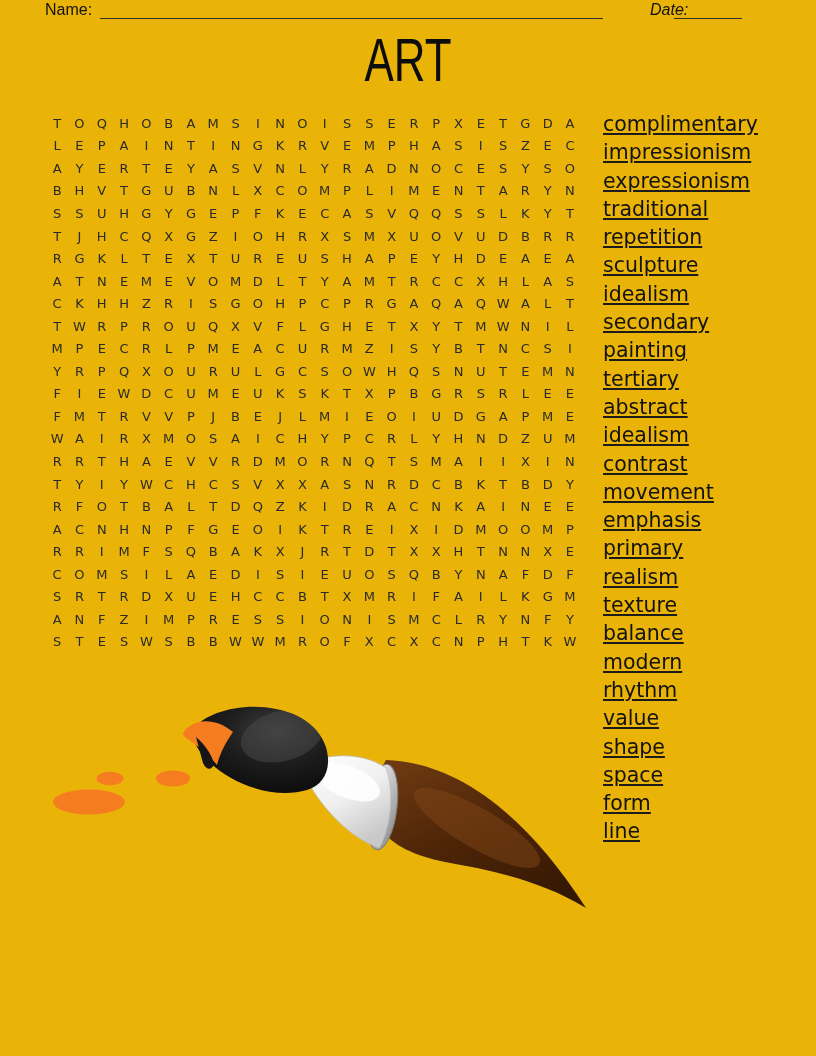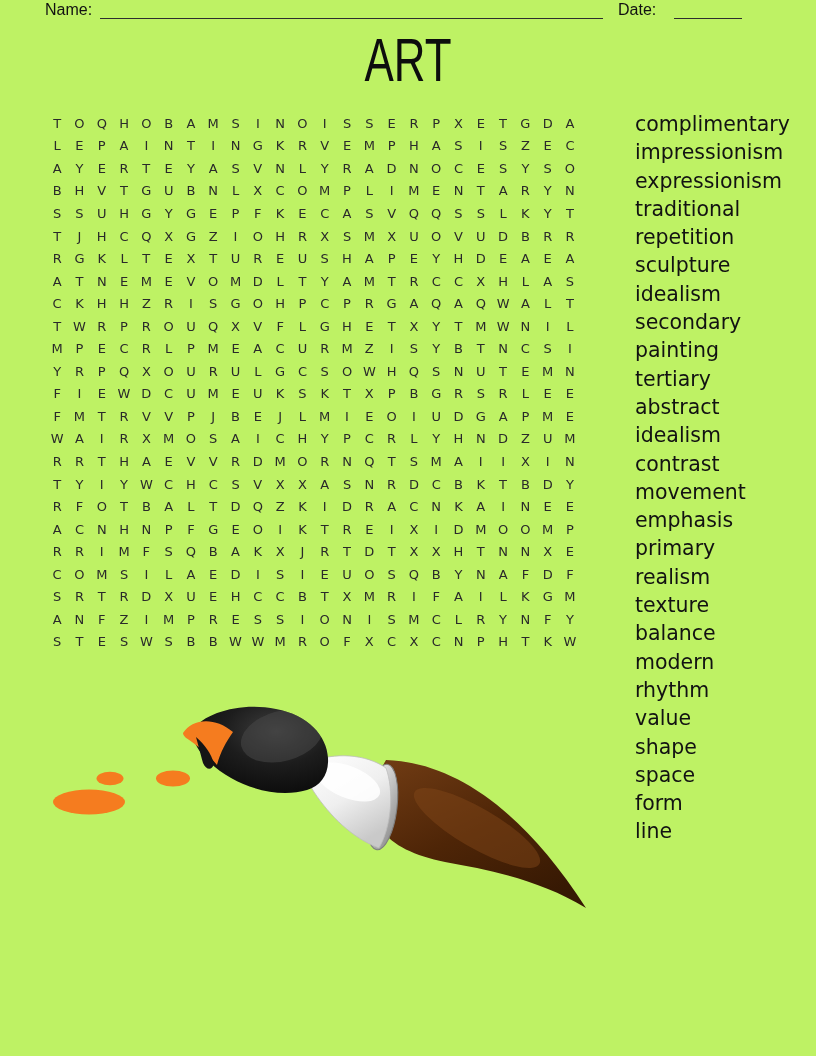--- a/index.html
+++ b/index.html
@@ -1,40 +1,40 @@
 <!DOCTYPE html>
 <html><head>
 <meta charset="utf-8">
 <style>
   html,body{margin:0;padding:0;background:#ffffff;}
-  .page{position:relative;width:816px;height:1056px;background:#bef264;overflow:hidden;
+  .page{position:relative;width:816px;height:1056px;background:#eab308;overflow:hidden;
         font-family:"DejaVu Sans",sans-serif;color:#1c1c1c;}
 
   
   .hdr-label{position:absolute;top:1px;font-family:"Liberation Sans",sans-serif;
              font-size:16px;color:#111;}
   #name-label{left:45px;}
-  #date-label{left:618px;}
+  #date-label{left:650px;font-style:italic;}
   .blank-line{position:absolute;top:18px;border-bottom:1.6px solid #2e2e2e;height:0;}
   #name-line{left:100px;width:503px;}
   #date-line{left:674px;width:68px;}
 
   
   .title{position:absolute;left:0;right:0;top:30px;margin:0;text-align:center;
          font-family:"Liberation Sans",sans-serif;font-weight:500;font-size:61px;
          color:#0d0d0d;transform:scaleX(.72);letter-spacing:0px;line-height:1;}
 
   
   .grid{position:absolute;left:46px;top:112px;display:grid;
         grid-template-columns:repeat(24,22.3px);grid-auto-rows:22.55px;}
   .cell{display:flex;align-items:center;justify-content:center;
         font-size:13px;font-weight:400;color:#2a2a2a;}
 
   
-  .words{position:absolute;left:635px;top:110px;}
+  .words{position:absolute;left:603px;top:110px;text-decoration:underline;}
   .word{height:28.3px;line-height:28.3px;font-size:20.5px;color:#121212;
         white-space:nowrap;}
 
   
   .brush-wrap{position:absolute;left:30px;top:690px;width:580px;height:240px;}
 </style>
 </head>
 <body>
 
 <div class="page">

